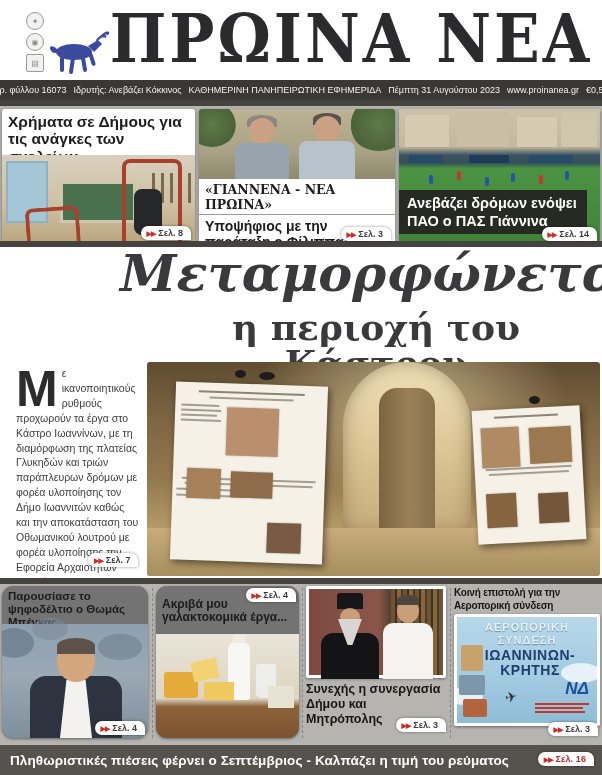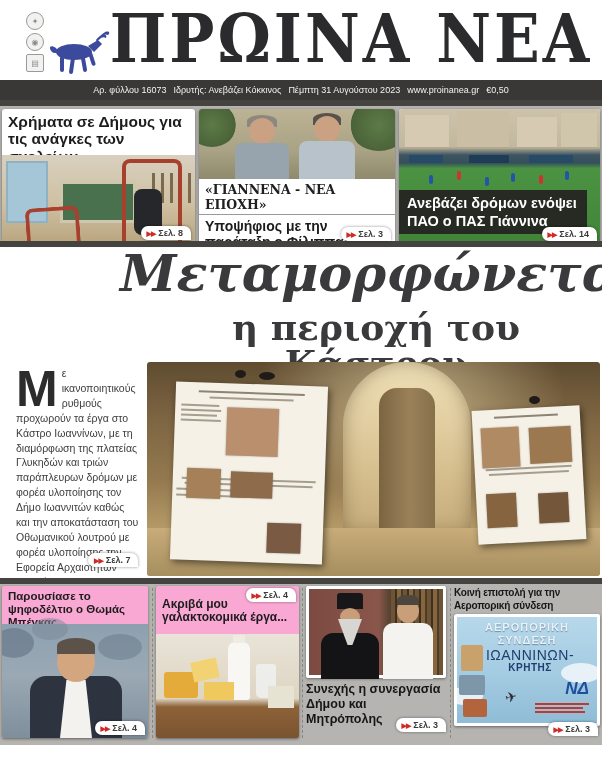--- a/index.html
+++ b/index.html
@@ -101,21 +101,21 @@
   .panel{position:absolute;background:#f5f1e7;box-shadow:2px 3px 7px rgba(0,0,0,.5);}
   .panel.pl{left:26px;top:22px;width:152px;height:178px;transform:rotate(2deg);}
   .panel.pr{left:328px;top:46px;width:108px;height:134px;transform:rotate(-3deg);}
   .tl{height:2px;background:#a59d8e;margin:3px 4px;}
   .pimg{position:absolute;box-shadow:0 0 2px rgba(0,0,0,.3);}
   .spot{position:absolute;width:11px;height:8px;background:#1f1c18;border-radius:50%;}
 
   
   .vdash{position:absolute;top:588px;height:150px;width:0;border-left:1px dashed #87857f;}
   .bcard{position:absolute;top:586px;}
-  .bwhite{background:#f9a8d4;border-radius:2px;overflow:hidden;box-shadow:0 1px 3px rgba(0,0,0,.45);}
+  .bwhite{background:#737373;border-radius:11px;overflow:hidden;box-shadow:0 1px 3px rgba(0,0,0,.45);}
 
   .bcard1{left:2px;width:146px;height:152px;}
   .bcard1 .headbox{font-size:11.5px;height:30px;}
   .photo-begkas{position:absolute;left:0;top:38px;width:146px;height:114px;
         background:linear-gradient(180deg,#8ea0b0 0%,#9aa9b4 45%,#7e8e9b 100%);}
   .blob{position:absolute;border-radius:50%;opacity:.55;}
   .bg-man-torso{position:absolute;left:28px;top:52px;width:92px;height:62px;border-radius:16px 16px 0 0;background:#2d3440;}
   .bg-man-shirt{position:absolute;left:58px;top:56px;width:32px;height:58px;background:#f3f2ee;
         clip-path:polygon(20% 0,80% 0,100% 100%,0 100%);}
   .bg-man-head{position:absolute;left:55px;top:18px;width:38px;height:40px;border-radius:50%;background:#d4a67f;}
@@ -156,24 +156,24 @@
   .bcard4 .bare-head{position:absolute;left:0;top:0;width:146px;font-weight:bold;
         font-size:10px;letter-spacing:-.2px;line-height:1.3;color:#161616;}
   .poster{position:absolute;left:0;top:28px;width:146px;height:112px;border:3px solid #fff;
         box-sizing:border-box;border-radius:2px;box-shadow:0 1px 3px rgba(0,0,0,.45);overflow:hidden;
         background:linear-gradient(180deg,#b7d8ea 0%,#a3cbe2 55%,#8fbcd6 100%);}
   .cloud{position:absolute;background:#eef5f9;border-radius:50%;opacity:.9;}
   .po-l1{position:absolute;left:0;top:4px;width:140px;text-align:center;font-weight:bold;
         font-size:11px;color:#e8f1f7;text-shadow:0 1px 1px rgba(60,90,120,.6);letter-spacing:1px;}
   .po-l2{position:absolute;left:0;top:17px;width:140px;text-align:center;font-weight:bold;
         font-size:11px;color:#e8f1f7;text-shadow:0 1px 1px rgba(60,90,120,.6);letter-spacing:1px;}
-  .po-l3{position:absolute;left:6px;top:30px;width:134px;text-align:center;font-weight:normal;
+  .po-l3{position:absolute;left:6px;top:30px;width:134px;text-align:center;font-weight:bold;
         font-size:14px;color:#1d3e6e;letter-spacing:.5px;}
   .po-l4{position:absolute;left:6px;top:45px;width:134px;text-align:center;font-weight:bold;
-        font-size:10px;color:#1d3e6e;letter-spacing:.5px;}
+        font-size:14px;color:#1d3e6e;letter-spacing:.5px;}
   .nd{position:absolute;right:8px;top:62px;font-weight:bold;font-style:italic;font-size:17px;color:#1d4f9c;}
   .red-lines{position:absolute;right:6px;top:84px;width:56px;}
   .rl{height:2px;background:#c0392b;margin:2px 0;}
   .plane{position:absolute;left:48px;top:72px;font-size:14px;color:#2e2e2e;transform:rotate(-12deg);}
   .landmark{position:absolute;border-radius:2px;}
   .bcard4 .pref{bottom:2px;right:2px;}
 
   
   .bottom-bar{position:absolute;top:745px;left:0;width:602px;height:30px;background:#56534e;
         color:#fff;display:flex;align-items:center;padding-left:10px;box-sizing:border-box;
@@ -203,20 +203,21 @@
         <rect x="46" y="26" width="4" height="14" rx="2" transform="rotate(-18 48 33)"></rect>
         <path d="M12 22 C6 18 4 22 8 26 C10 28 14 27 14 25 Z"></path>
       </g>
     </svg>
     <div class="mast-title">ΠΡΩΙΝΑ ΝΕΑ</div>
   </div>
 
   <div class="infobar">
     <span class="seg">Αρ. φύλλου 16073</span>
     <span class="seg">Ιδρυτής: Ανεβάζει Κόκκινος</span>
+    <span class="seg">ΚΑΘΗΜΕΡΙΝΗ ΠΑΝΗΠΕΙΡΩΤΙΚΗ ΕΦΗΜΕΡΙΔΑ</span>
     <span class="seg">Πέμπτη 31 Αυγούστου 2023</span>
     <span class="seg">www.proinanea.gr</span>
     <span class="seg">€0,50</span>
   </div>
 
   <div class="band-top"></div>
   <div class="strip s1"></div>
 
   <div class="card card1">
     <div class="headbox">Χρήματα σε Δήμους για τις ανάγκες των σχολείων</div>
@@ -243,21 +244,21 @@
         <div class="head" style="left:8px;top:3px;width:26px;height:26px;"></div>
         <div class="torso" style="left:-6px;top:28px;width:54px;height:42px;background:#97a3ad;"></div>
       </div>
       <div class="man" style="left:108px;top:4px;">
         <div class="hair" style="left:6px;top:0;width:28px;height:12px;background:#57524c;"></div>
         <div class="head" style="left:7px;top:3px;width:26px;height:26px;"></div>
         <div class="torso" style="left:-8px;top:28px;width:56px;height:42px;background:#b8c2ca;"></div>
       </div>
     </div>
     <div style="position:absolute;left:0;top:70px;width:196px;background:#fff;">
-      <div class="kicker">«ΓΙΑΝΝΕΝΑ - ΝΕΑ ΕΠΟΧΗ»</div>
+      <div class="kicker">«ΓΙΑΝΝΕΝΑ - ΝΕΑ ΠΡΩΙΝΑ»</div>
       <div class="headbox">Υποψήφιος με την παράταξη ο Φίλιππας Φίλιος</div>
     </div>
     <div class="pref" style="right:4px;bottom:3px;">
       <span class="arr">▶▶</span>
       <span>Σελ. 3</span>
     </div>
   </div>
 
   <div class="card card3">
     <div class="photo-foot">
@@ -406,14 +407,21 @@
         <div class="rl" style="width:48px;"></div>
         <div class="rl" style="width:50px;"></div>
       </div>
     </div>
     <div class="pref">
       <span class="arr">▶▶</span>
       <span>Σελ. 3</span>
     </div>
   </div>
 
+  <div class="bottom-bar">
+    <span>Πληθωριστικές πιέσεις φέρνει ο Σεπτέμβριος - Καλπάζει η τιμή του ρεύματος</span>
+    <div class="pref red-text">
+      <span class="arr">▶▶</span>
+      <span>Σελ. 16</span>
+    </div>
+  </div>
 
 </div>
 
 </body></html>

